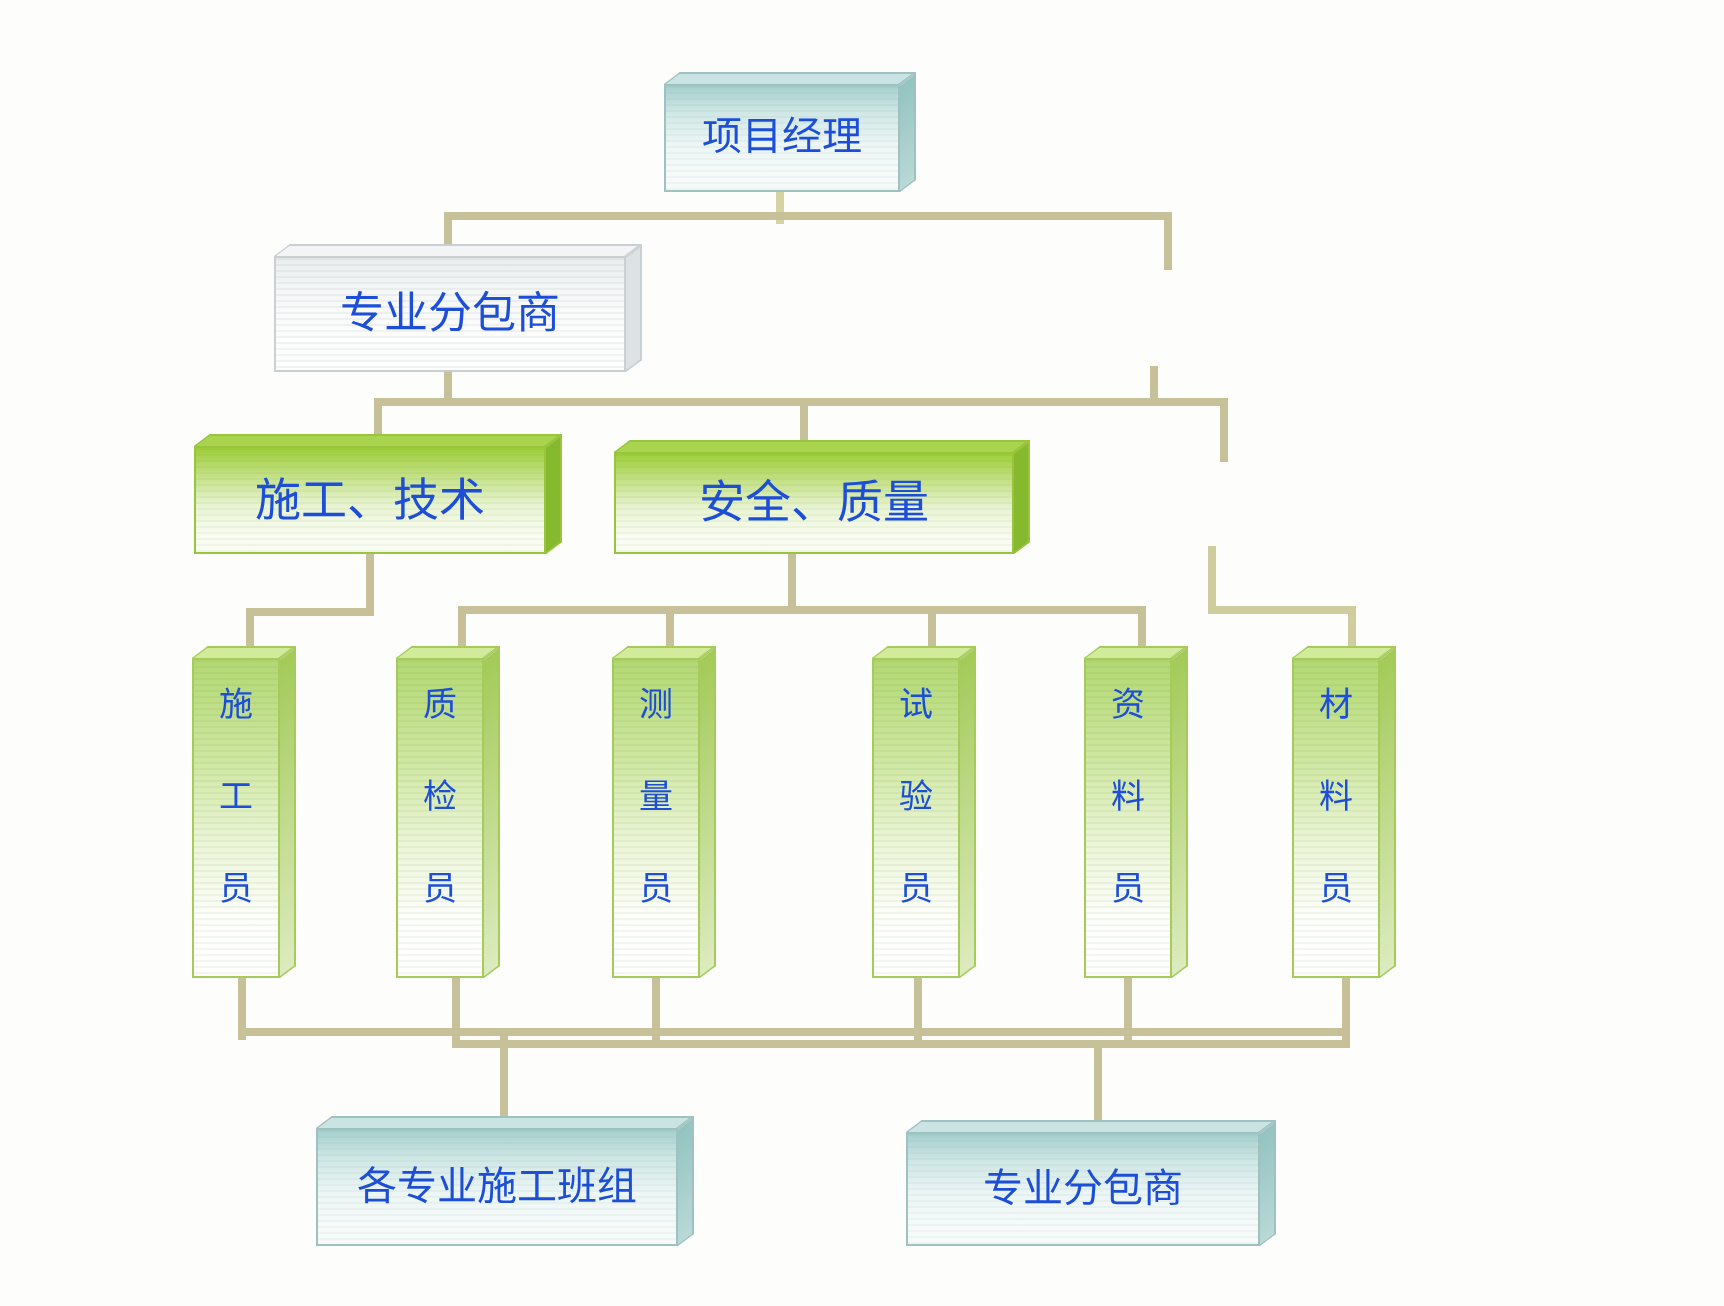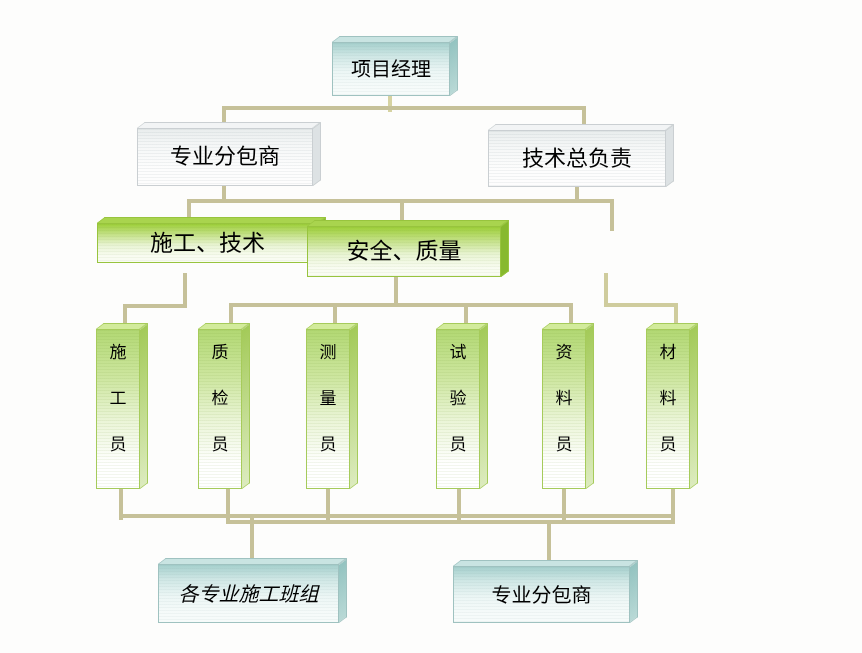--- a/index.html
+++ b/index.html
@@ -5,21 +5,21 @@
 <style>
   html,body{margin:0;padding:0;}
   body{background:#ffffff;font-family:"Liberation Serif",serif;}
   .stage{position:relative;overflow:hidden;}
   .connector-layer{position:absolute;left:0;top:0;z-index:1;}
   .box{position:absolute;z-index:2;}
   .face{position:absolute;box-sizing:border-box;}
   .face.front{left:0;top:0;width:100%;height:100%;border:1px solid;}
   .face.top{left:0;top:-6px;width:100%;height:6px;transform:skewX(-53.13deg);transform-origin:0 100%;border:1px solid;border-bottom:none;}
   .face.right{left:100%;top:0;width:8px;height:100%;transform:skewY(-36.87deg);transform-origin:0 0;border:1px solid;border-left:none;}
-  .label{position:absolute;left:0;top:0;width:100%;height:100%;box-sizing:border-box;display:flex;align-items:center;justify-content:center;color:#000000;z-index:3;line-height:1;}
+  .label{position:absolute;left:0;top:0;width:100%;height:100%;box-sizing:border-box;display:flex;align-items:center;justify-content:center;color:#1d4ed8;z-index:3;line-height:1;}
 
   
   .cyan .face.front{background:repeating-linear-gradient(180deg,rgba(95,130,130,0.06) 0 1px,rgba(255,255,255,0) 1px 3px),linear-gradient(180deg,var(--cyan-grad_top) 0%,var(--cyan-grad_mid) 25%,var(--cyan-grad_low) 55%,var(--cyan-grad_bottom) 85%);border-color:var(--cyan-edge);}
   .cyan .face.top{background:var(--cyan-top_face);border-color:var(--cyan-edge);}
   .cyan .face.right{background:linear-gradient(180deg,var(--cyan-right_face) 0%,var(--cyan-right_face_low) 100%);border-color:var(--cyan-edge);}
   .cyan .label{font-size:20px;}
 
   
   .white .face.front{background:repeating-linear-gradient(180deg,rgba(130,145,150,0.10) 0 1px,rgba(255,255,255,0) 1px 3px),linear-gradient(180deg,var(--white-grad_top) 0%,var(--white-grad_mid) 28%,var(--white-grad_bottom) 70%);border-color:var(--white-edge);}
   .white .face.top{background:var(--white-top_face);border-color:var(--white-edge);}
@@ -83,33 +83,27 @@
     <div class="face right"></div>
     <div class="face front"></div>
     <div class="label">项目经理</div>
   </div>
     <div class="box white" style="left: 137px; top: 128px; width: 176px; height: 58px;">
     <div class="face top"></div>
     <div class="face right"></div>
     <div class="face front"></div>
     <div class="label">专业分包商</div>
   </div>
-    <div class="box white" style="left: 488px; top: 130px; width: 178px; height: 57px;">
-    <div class="face top"></div>
-    <div class="face right"></div>
-    <div class="face front"></div>
-    <div class="label">技术总负责</div>
-  </div>
-    <div class="box green" style="left: 97px; top: 223px; width: 176px; height: 40px; padding-left: 45px;">
+    <div class="box green" style="left: 97px; top: 223px; width: 176px; height: 54px;">
     <div class="face top"></div>
     <div class="face right"></div>
     <div class="face front"></div>
     <div class="label">施工、技术</div>
   </div>
-    <div class="box green" style="left: 307px; top: 226px; width: 194px; height: 51px;">
+    <div class="box green" style="left: 307px; top: 226px; width: 164px; height: 51px; padding-left: 36px;">
     <div class="face top"></div>
     <div class="face right"></div>
     <div class="face front"></div>
     <div class="label">安全、质量</div>
   </div>
     <div class="box vgreen vertical" style="left: 96px; top: 329px; width: 44px; height: 160px;">
     <div class="face top"></div>
     <div class="face right"></div>
     <div class="face front"></div>
     <div class="label">
@@ -161,21 +155,21 @@
     <div class="box vgreen vertical" style="left: 646px; top: 329px; width: 44px; height: 160px;">
     <div class="face top"></div>
     <div class="face right"></div>
     <div class="face front"></div>
     <div class="label">
         <span>材</span>
         <span>料</span>
         <span>员</span>
       </div>
   </div>
-    <div class="box cyan" style="left: 158px; top: 564px; width: 181px; height: 59px; font-style: italic;">
+    <div class="box cyan" style="left: 158px; top: 564px; width: 181px; height: 59px;">
     <div class="face top"></div>
     <div class="face right"></div>
     <div class="face front"></div>
     <div class="label">各专业施工班组</div>
   </div>
     <div class="box cyan" style="left: 453px; top: 566px; width: 177px; height: 57px;">
     <div class="face top"></div>
     <div class="face right"></div>
     <div class="face front"></div>
     <div class="label">专业分包商</div>

